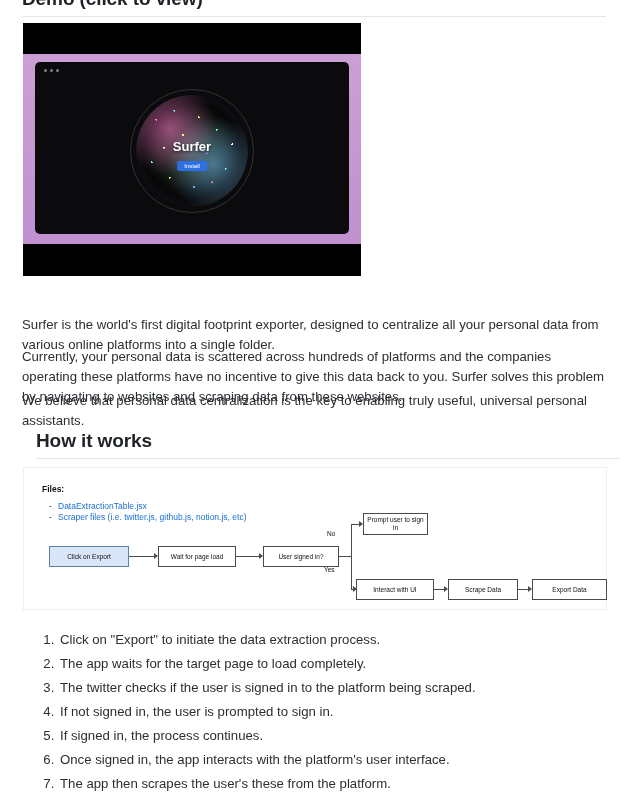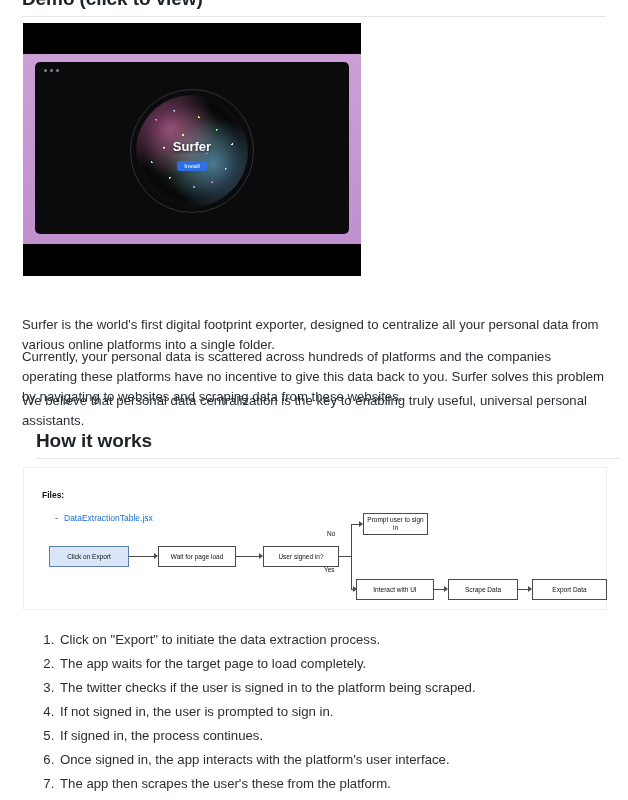--- a/index.html
+++ b/index.html
@@ -158,27 +158,27 @@
     position: absolute;
     top: 467px;
     left: 23px;
     width: 584px;
     height: 143px;
     background: #ffffff;
     border: 1px solid #eceef0;
   }
   .dg-files {
     position: absolute;
-    left: 18px; top: 22px;
+    left: 18px; top: 16px;
     font-size: 8.5px;
     color: #111;
     line-height: 11px;
   }
   .dg-files .f-title { font-weight: bold; margin-bottom: 2px; }
-  .dg-files ul { margin: 12px; padding: 0 0 0 10px; list-style: none; }
+  .dg-files ul { margin: 6px; padding: 0 0 0 10px; list-style: none; }
   .dg-files li { position: relative; color: #1a6fd4; }
   .dg-files li::before {
     content: "-";
     position: absolute; left: -9px; color: #333;
   }
   .node {
     position: absolute;
     border: 1px solid #4a4a4a;
     font-size: 6.5px;
     color: #111;
@@ -252,20 +252,21 @@
   <p class="para p2">Currently, your personal data is scattered across hundreds of platforms and the companies operating these platforms have no incentive to give this data back to you. Surfer solves this problem by navigating to websites and scraping data from these websites.</p>
   <p class="para p3">We believe that personal data centralization is the key to enabling truly useful, universal personal assistants.</p>
 
   <h2 class="h2 hiw-heading">How it works</h2>
 
   <div class="diagram">
     <div class="dg-files">
       <div class="f-title">Files:</div>
       <ul>
         <li>DataExtractionTable.jsx</li>
+        <li>Scraper files (i.e. twitter.js, github.js, notion.js, etc)</li>
       </ul>
     </div>
 
     <div class="node blue n-export">Click on Export</div>
     <div class="node n-wait">Wait for page load</div>
     <div class="node n-signed">User signed in?</div>
     <div class="node n-prompt">Prompt user to sign in</div>
     <div class="node n-interact">Interact with UI</div>
     <div class="node n-scrape">Scrape Data</div>
     <div class="node n-exportd">Export Data</div>

